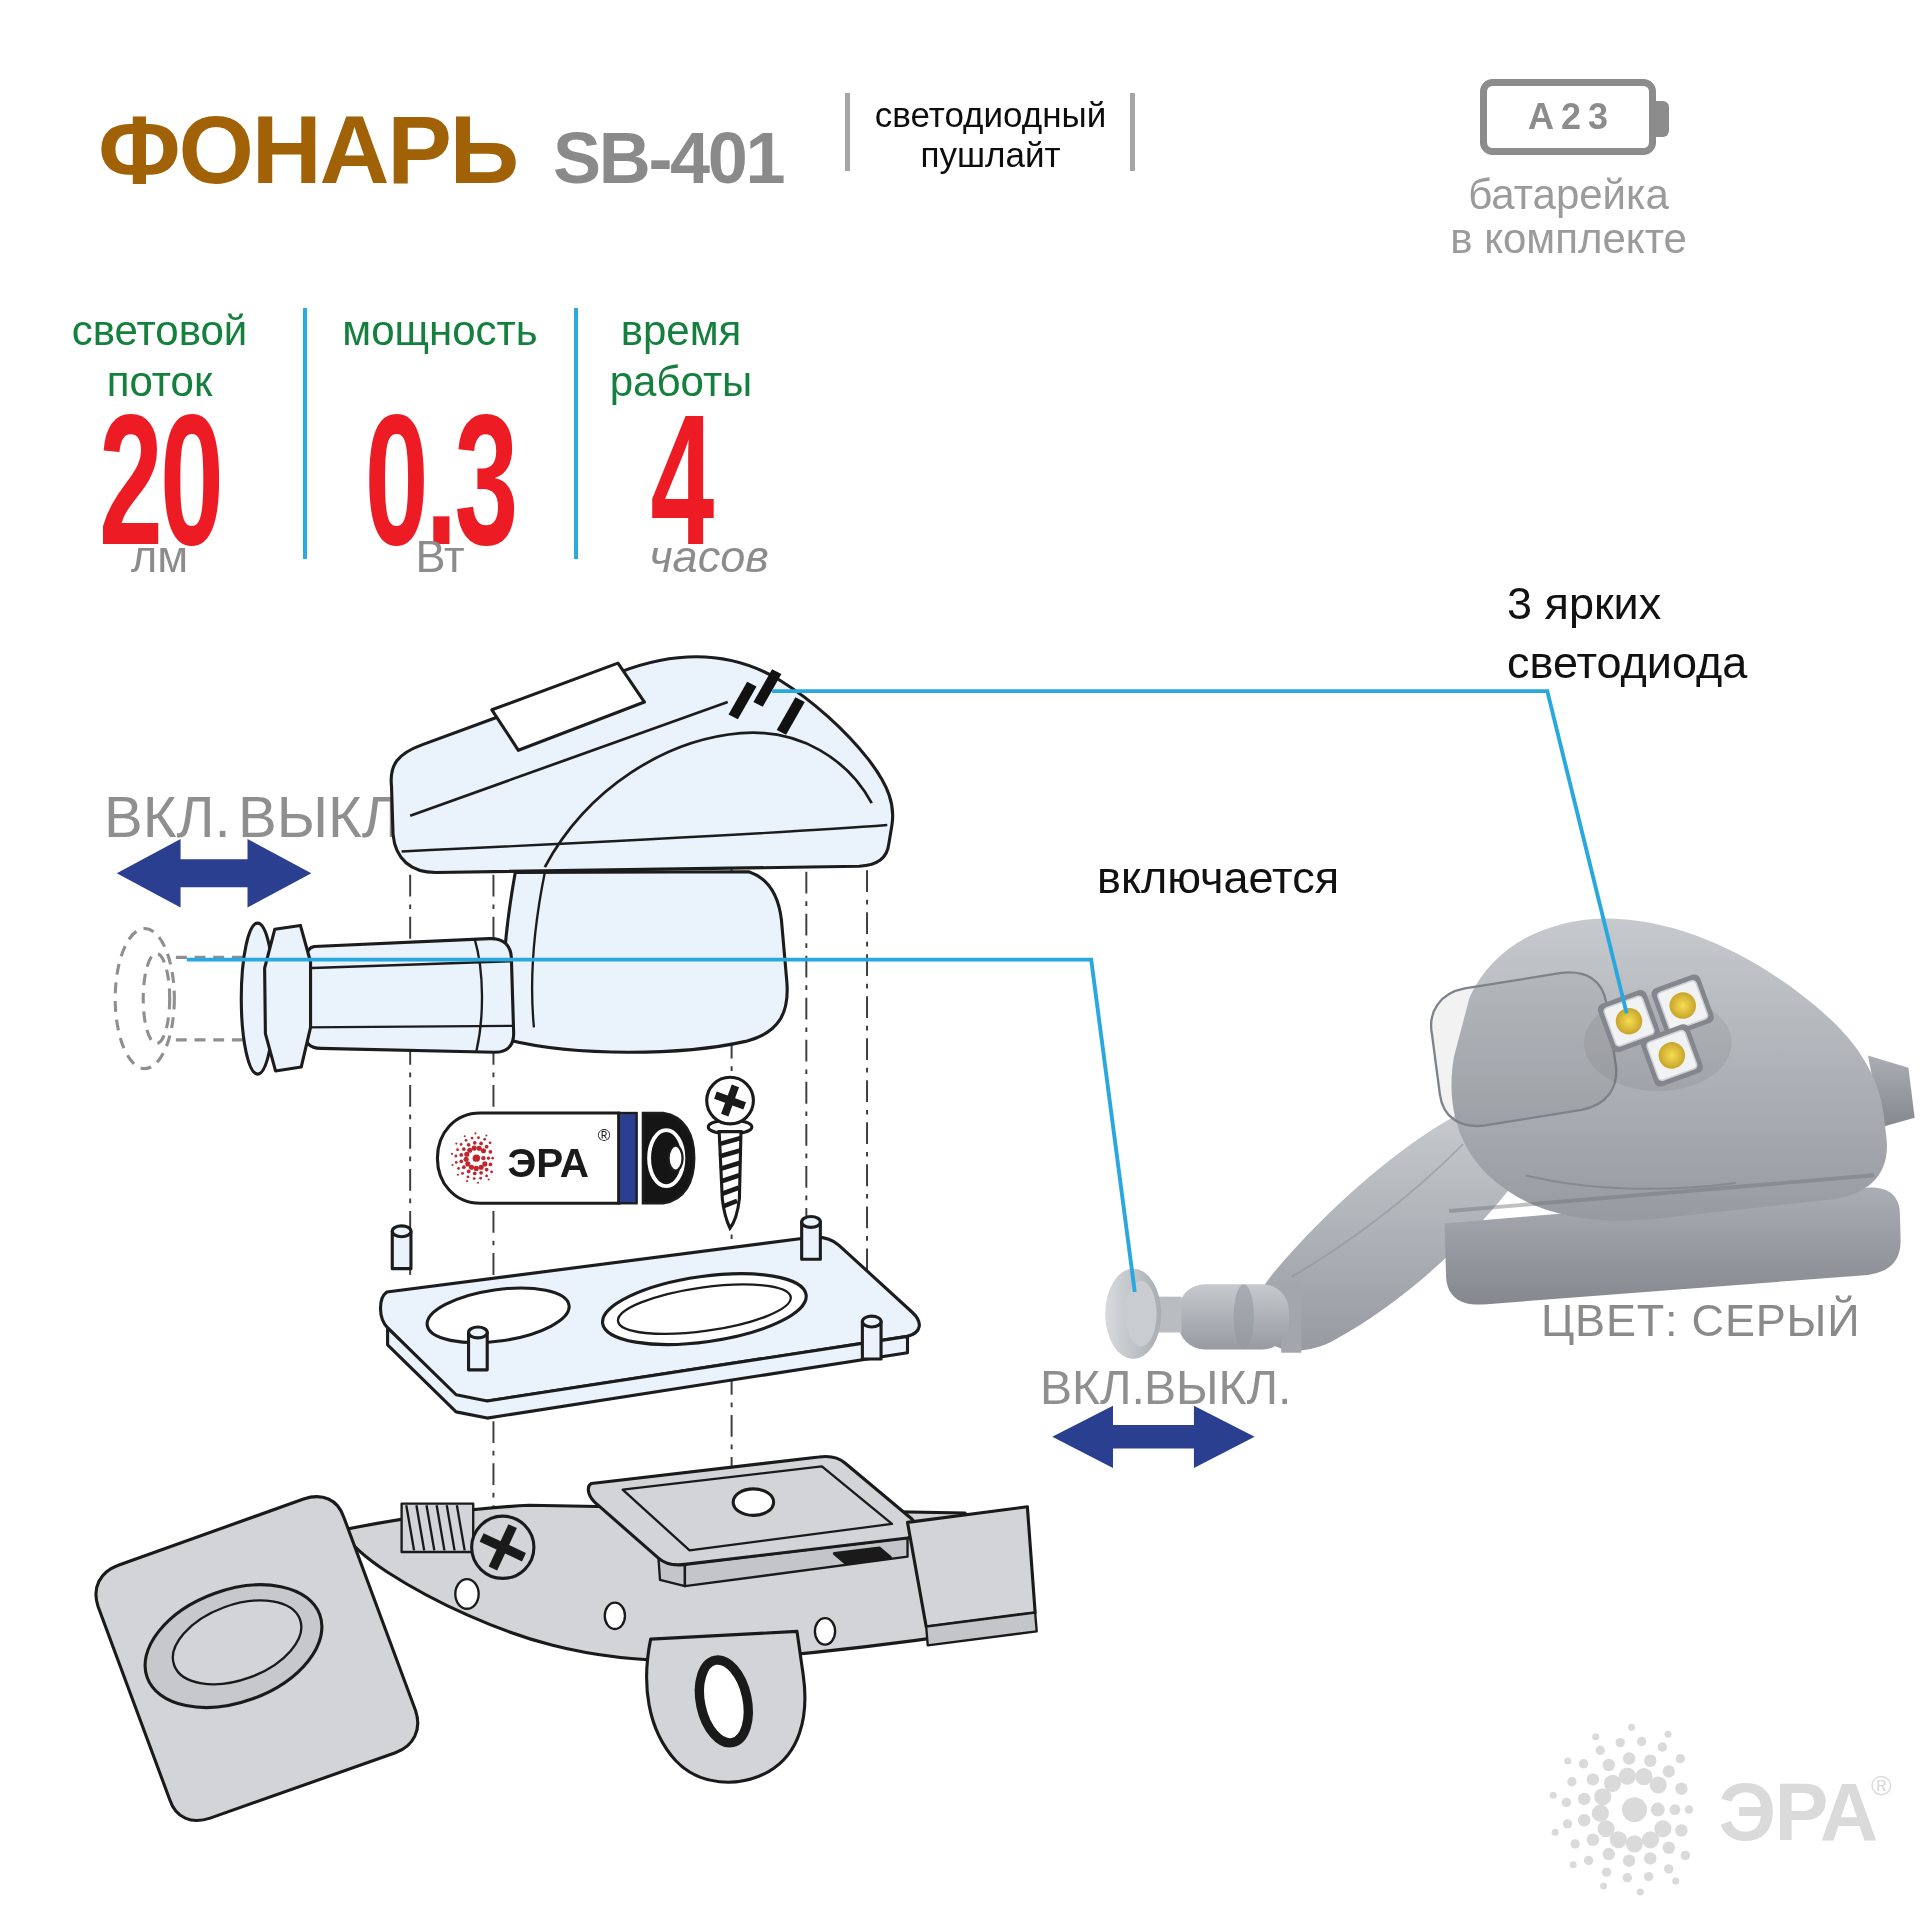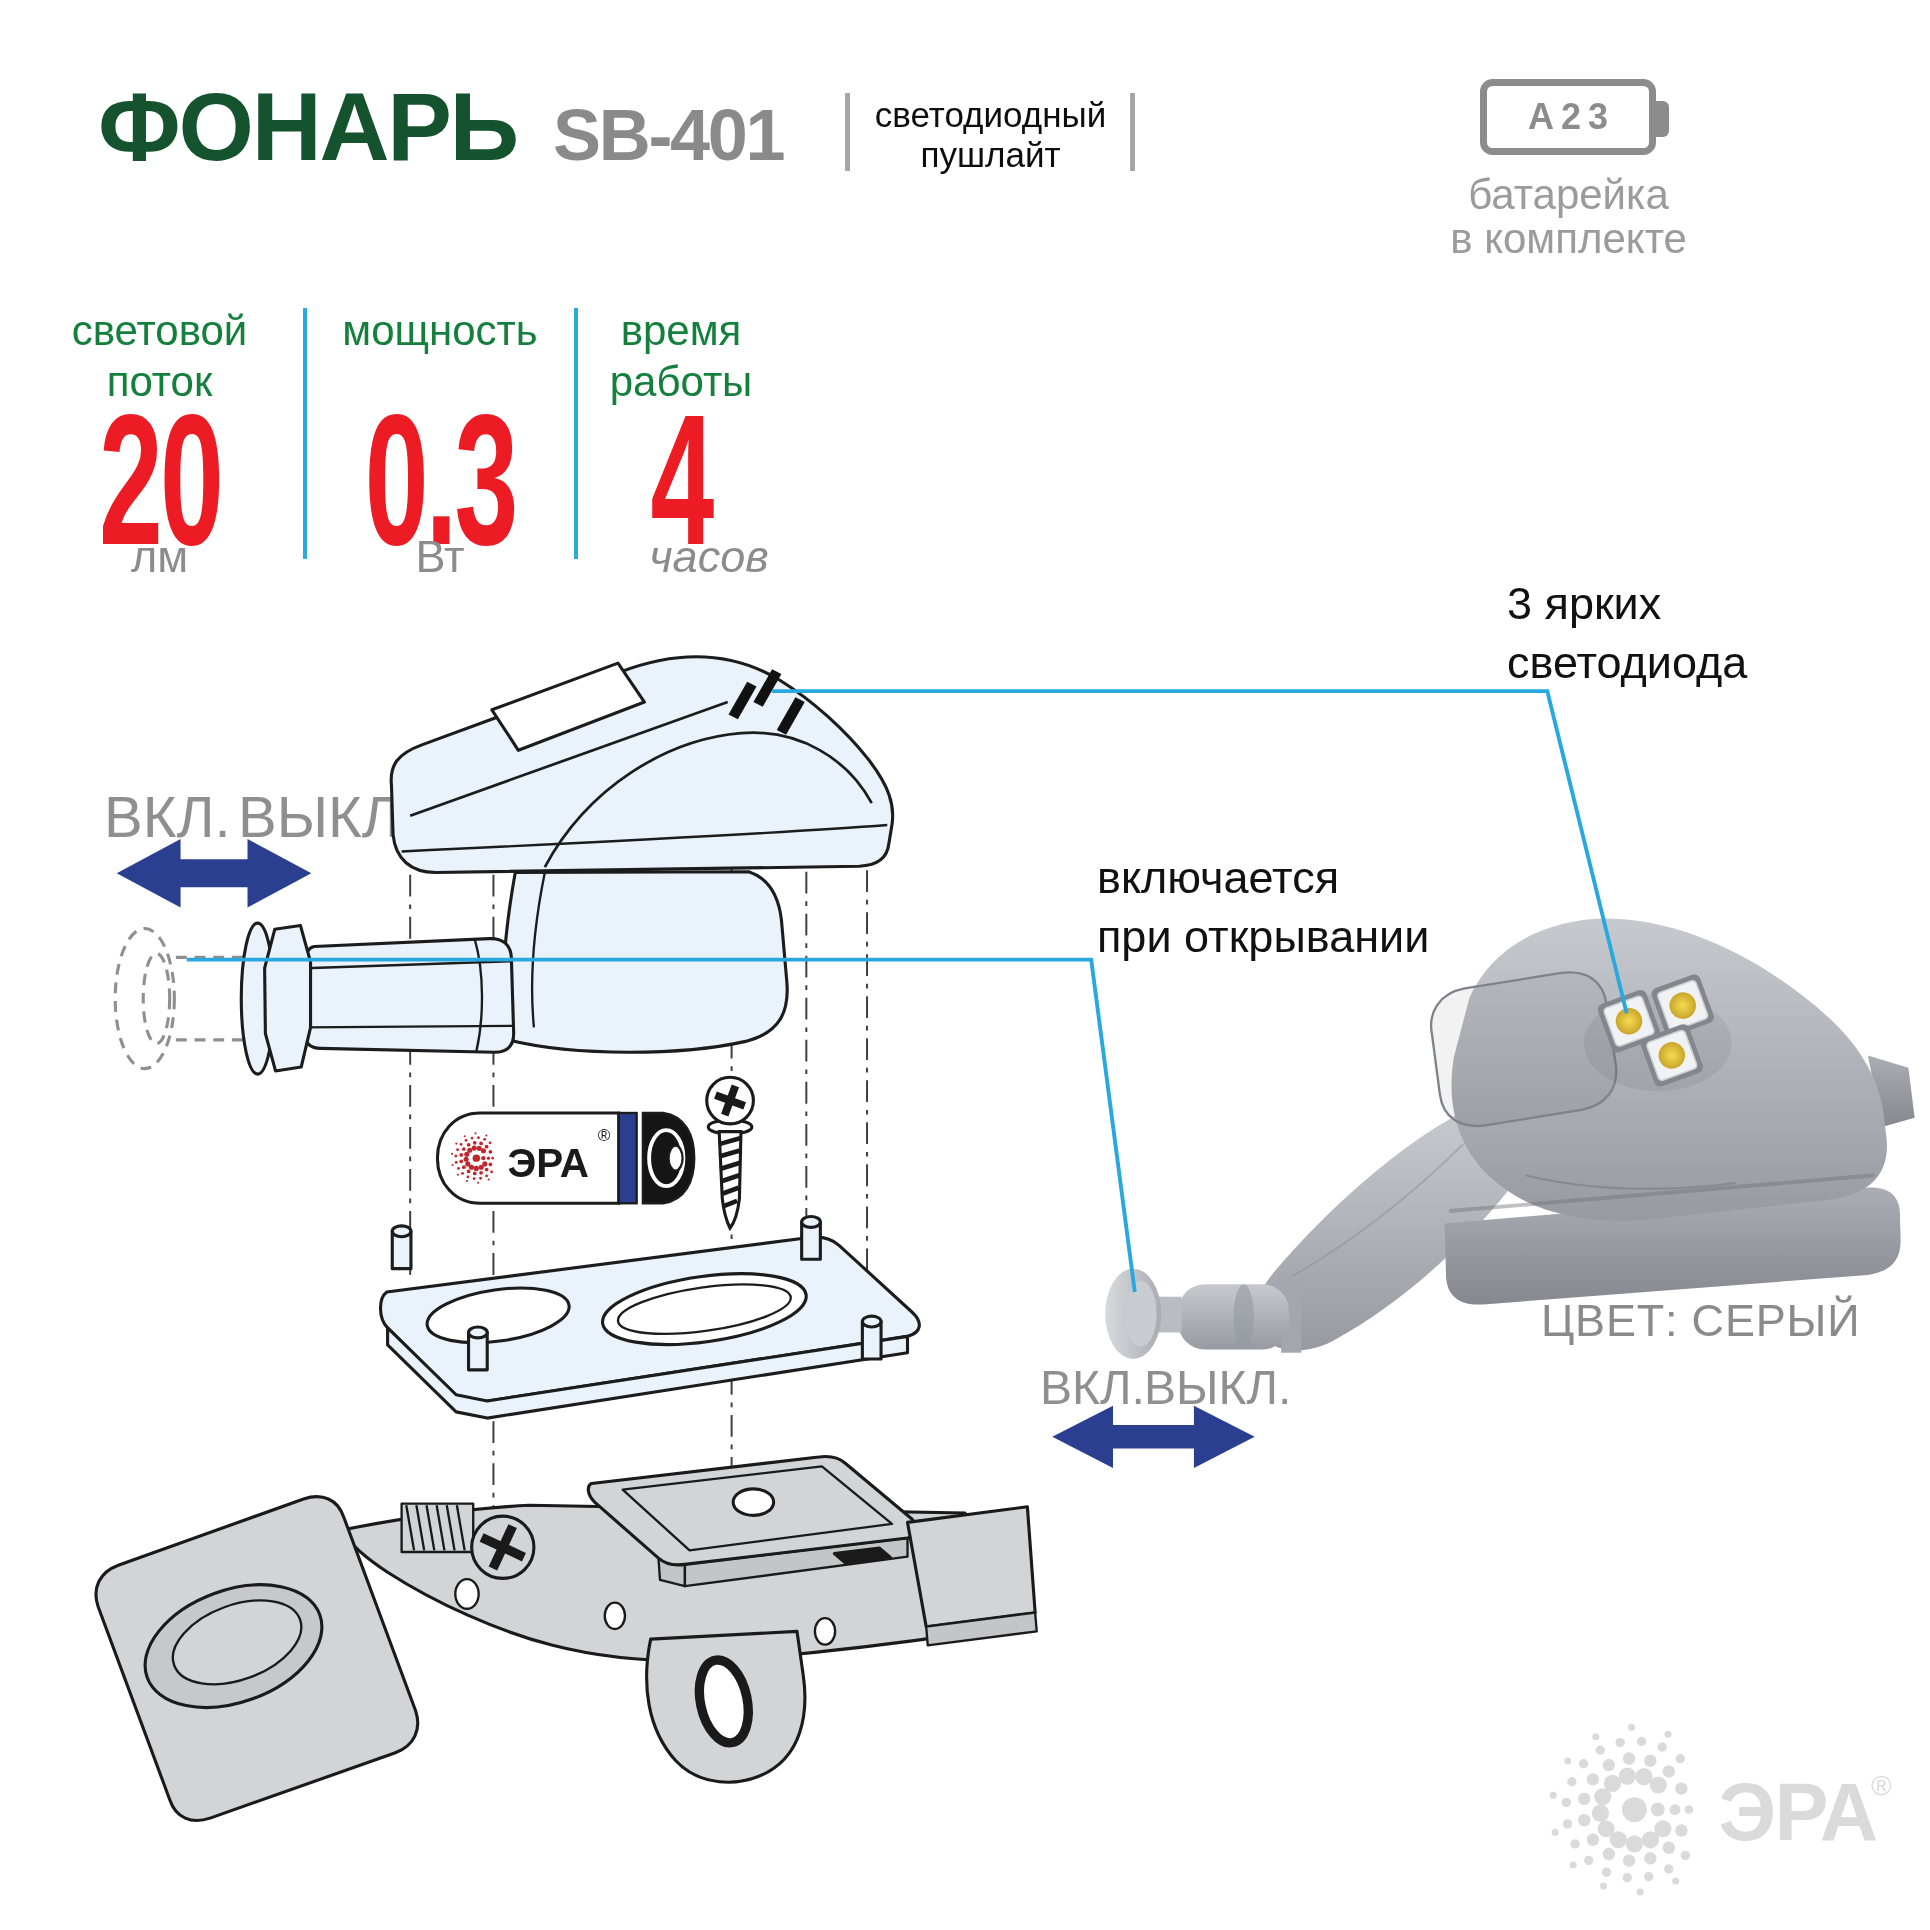--- a/index.html
+++ b/index.html
@@ -3,21 +3,21 @@
 <meta charset="utf-8">
 <style>
   html,body{margin:0;padding:0;}
   body{
     width:1931px;height:1931px;position:relative;background:#ffffff;
     font-family:"Liberation Sans", sans-serif;overflow:hidden;
   }
   .abs{position:absolute;}
   
   .title-row{left:98px;top:78px;display:flex;gap:36px;align-items:baseline;}
-  .title{font-size:97px;font-weight:bold;letter-spacing:-2.3px;color:#14532d;line-height:1;}
+  .title{font-size:97px;font-weight:bold;letter-spacing:-2.3px;color:#a16207;line-height:1;margin-top:23px;}
   .model{font-size:72px;font-weight:bold;letter-spacing:-2.3px;color:#8a8a8a;line-height:1;}
   .sub-bar{width:4.7px;height:78px;background:#a6a6a6;top:93px;}
   .subtitle{left:855px;top:95px;width:271px;text-align:center;font-size:35px;line-height:40px;color:#0d0d0d;}
   .bat{left:1480px;top:79px;width:176px;height:76px;border:7.8px solid #8c8c8c;border-radius:12.5px;
        box-sizing:border-box;display:flex;align-items:center;justify-content:center;}
   .bat-label{font-size:36px;font-weight:bold;letter-spacing:7px;color:#8c8c8c;padding-left:7px;}
   .bat-nub{left:1656px;top:101px;width:12.5px;height:36px;background:#8c8c8c;border-radius:0 6.2px 6.2px 0;}
   .bat-note{left:1413px;top:173px;width:311px;text-align:center;font-size:42px;line-height:44px;color:#9b9b9b;}
   
   .spec-label{width:280px;top:305px;text-align:center;font-size:42px;line-height:51px;color:#15803d;}
@@ -85,21 +85,20 @@
 <div class="abs switch-label sw-big" style="left:104px;top:788px;">ВКЛ.</div>
 <div class="abs switch-label sw-big" style="left:238px;top:788px;">ВЫКЛ.</div>
 
 <div class="abs ann" style="left:1507px;top:574px;">
   <div>3 ярких</div>
   <div>светодиода</div>
 </div>
 
 <div class="abs ann" style="left:1097px;top:841px;margin-top:7px;">
   <div>включается</div>
-  <div>при открывании</div>
 </div>
 
 <div class="abs color-note">ЦВЕТ: СЕРЫЙ</div>
 
 <div class="abs switch-label sw-small" style="left:1040px;top:1364px;">ВКЛ.</div>
 <div class="abs switch-label sw-small" style="left:1144px;top:1364px;">ВЫКЛ.</div>
 
 <svg class="abs" style="left:0;top:0;" width="1931" height="1931" viewBox="0 0 2481 2481">
   <defs>
     <linearGradient id="gBody" x1="0" y1="0" x2="0" y2="1">

